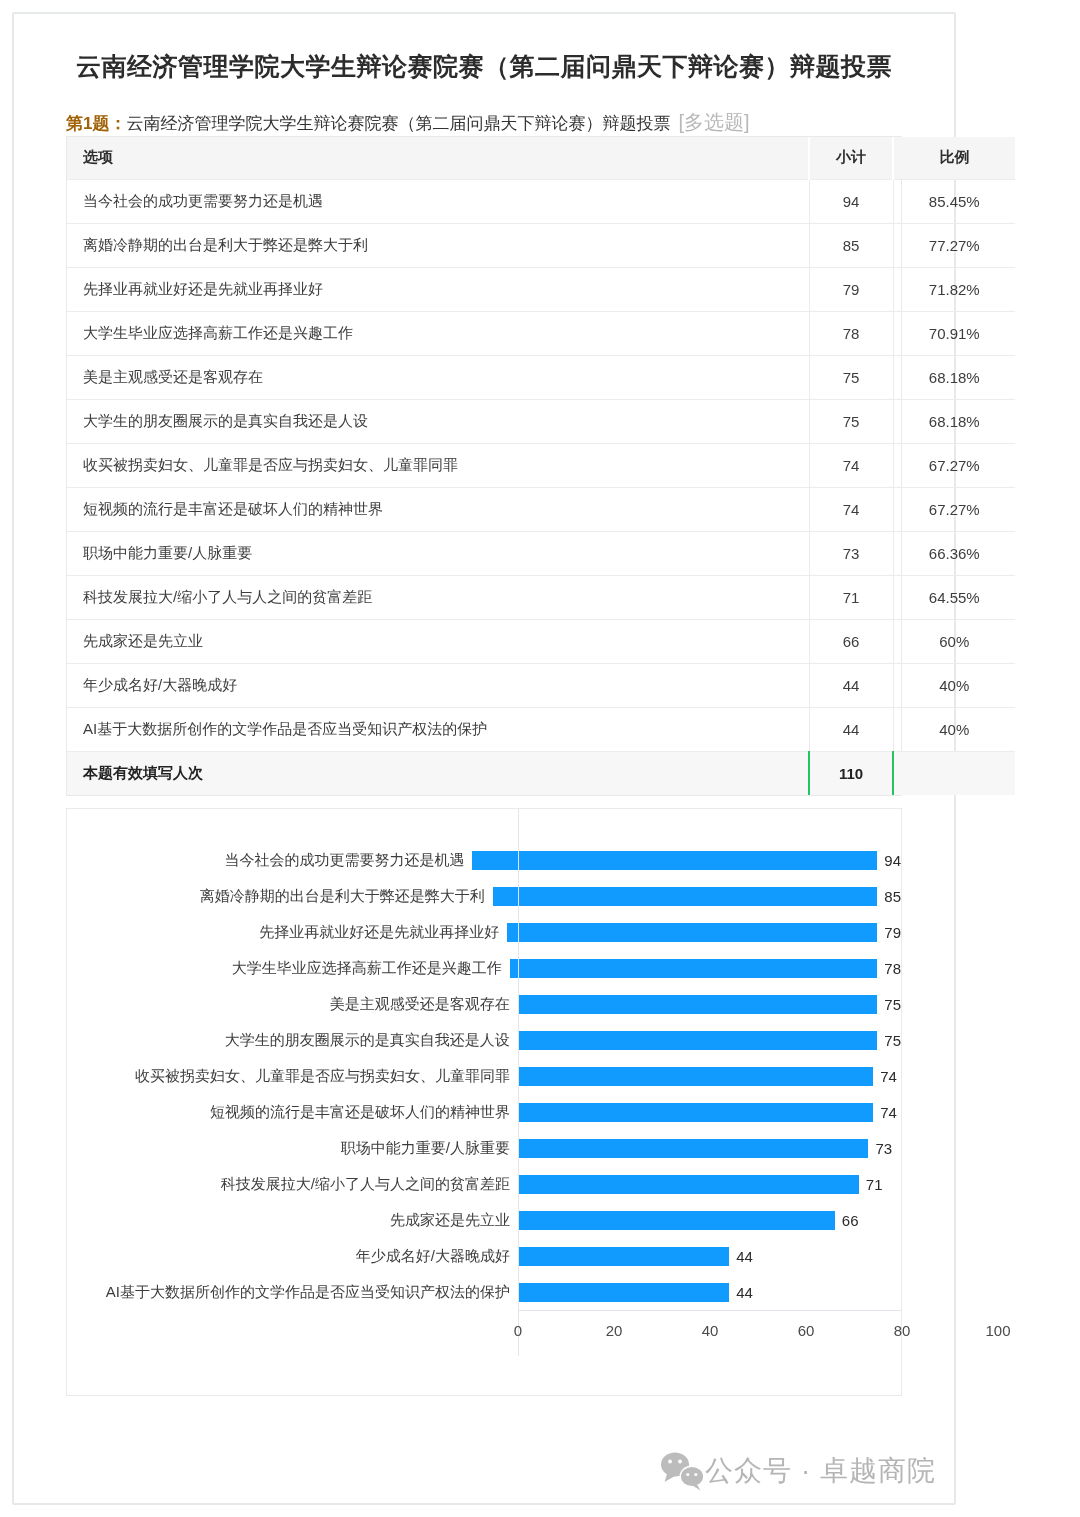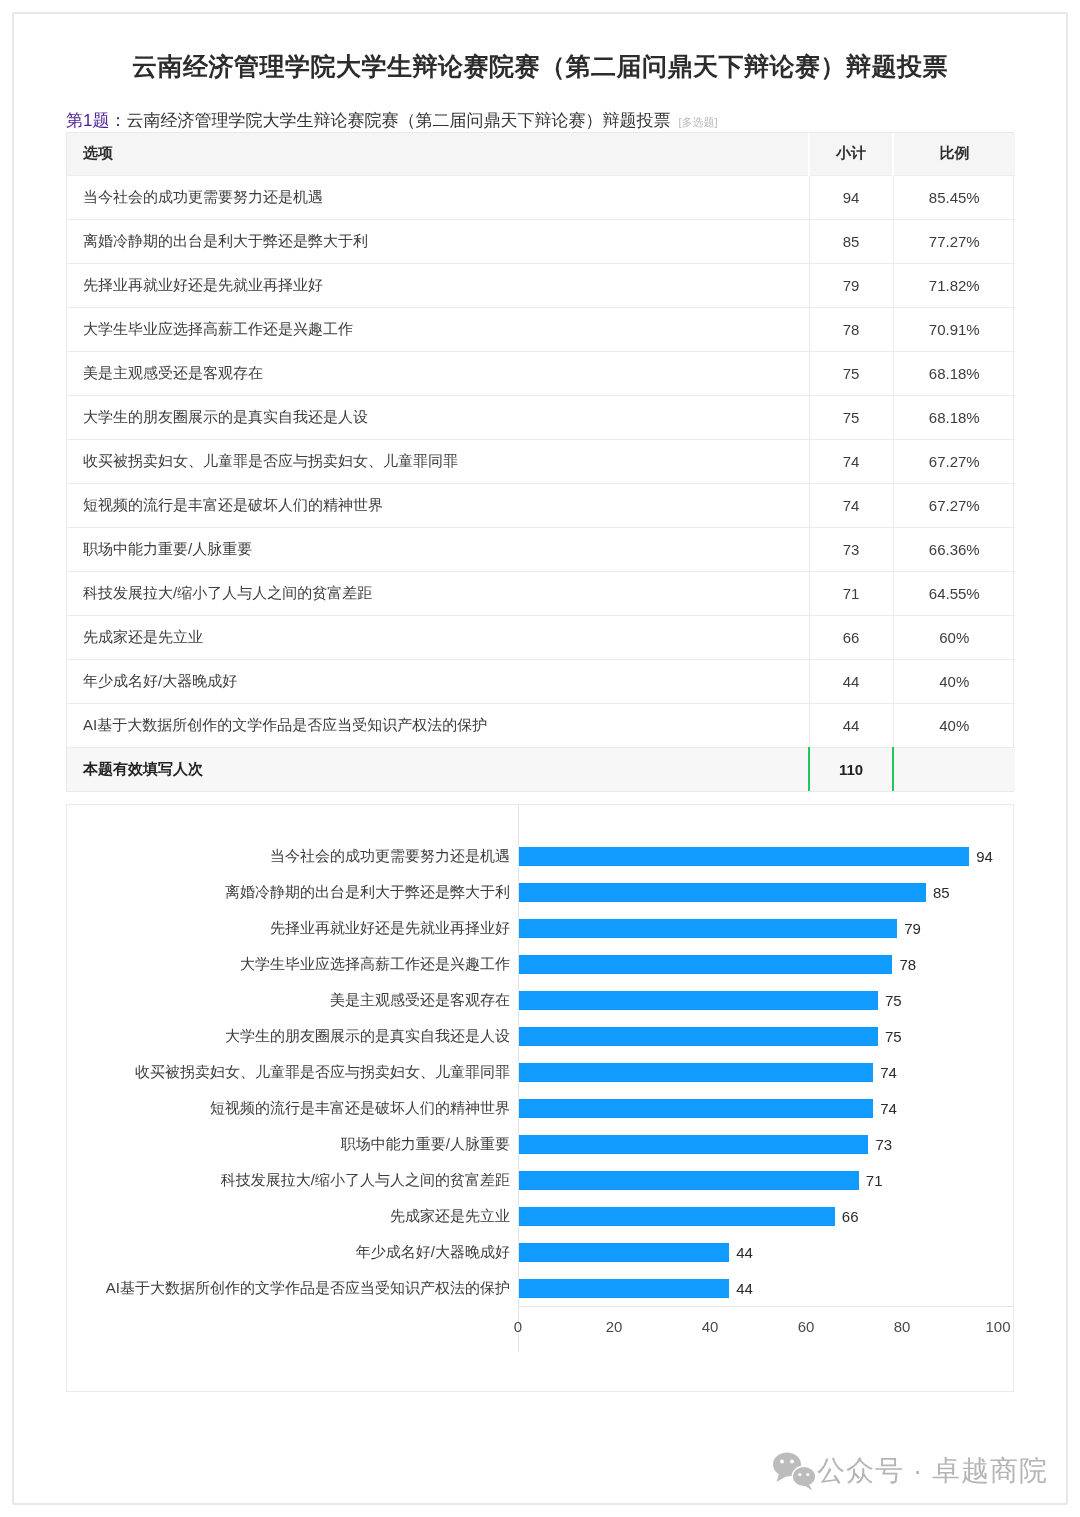--- a/index.html
+++ b/index.html
@@ -1,26 +1,26 @@
 <!DOCTYPE html>
 <html><head>
 <meta charset="utf-8">
 <style>
   * { margin:0; padding:0; box-sizing:border-box; }
   html,body { width:1080px; height:1517px; background:#ffffff; overflow:hidden;
               font-family:"Liberation Sans","DejaVu Sans",sans-serif; }
-  .card { position:absolute; left:12px; top:12px; width:1056px; height:1493px;
+  .card { position:absolute; left:12px; top:12px; width:944px; height:1493px;
           background:#fff; border:2px solid #e6eae6; border-radius:2px;
           padding:0 52px; }
   .page-title { margin-top:36px; text-align:center; font-size:25px; font-weight:700;
                 color:#2c2c2c; letter-spacing:0.5px; }
   .question-line { margin-top:26px; font-size:17px; color:#333; }
-  .q-num { font-weight:400; color:#4c1d95; }
+  .q-num { font-weight:700; color:#a16207; }
   .q-title { color:#333; }
-  .q-tag { color:#b8b8b8; margin-left:8px; font-size:11px; }
+  .q-tag { color:#b8b8b8; margin-left:8px; font-size:20px; }
 
   
   .table-wrap { border:1px solid #e9e9e9; }
   table { width:100%; border-collapse:collapse; table-layout:fixed; }
   col.c-option { width:742px; } col.c-count { width:84px; } col.c-percent { width:122px; }
   th { background:#f5f5f5; height:42px; font-size:15px; font-weight:700; color:#2e2e2e; }
   th.td-option { text-align:left; padding-left:16px; }
   th + th { border-left:2px solid #ffffff; }
   td { height:44px; font-size:15px; color:#3d3d3d; text-align:center; border-top:1px solid #ececec; }
   td.td-option { text-align:left; padding-left:16px; }

